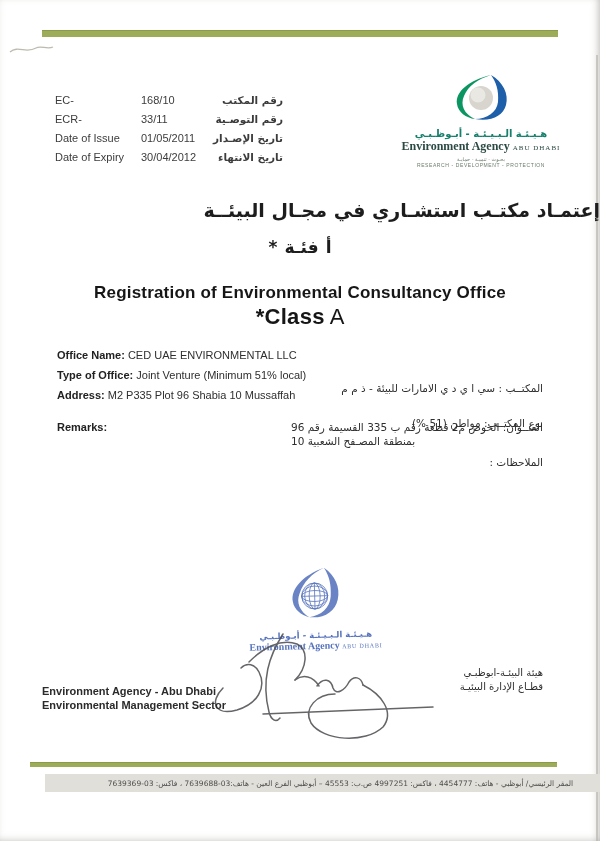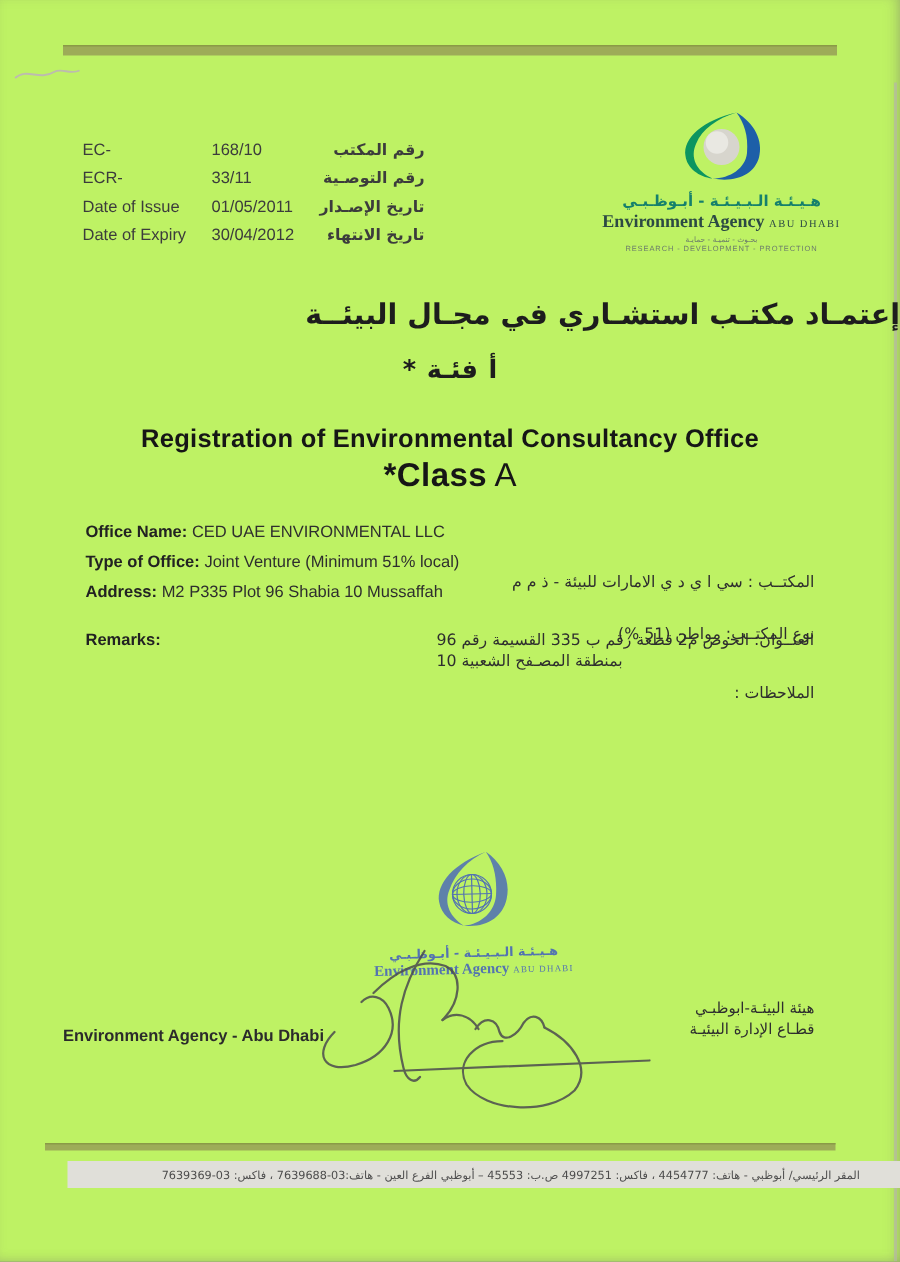--- a/index.html
+++ b/index.html
@@ -1,17 +1,17 @@
 <!DOCTYPE html>
 <html><head>
 <meta charset="utf-8">
 <style>
   html,body{margin:0;padding:0;}
   body{font-family:"Liberation Sans","DejaVu Sans",sans-serif;background:#888;}
-  .page{position:relative;width:600px;height:841px;background:#bef264;overflow:hidden;
+  .page{position:relative;width:600px;height:841px;background:#ffffff;overflow:hidden;
         box-shadow:inset -6px 0 10px -6px rgba(120,118,108,.55), inset 0 -4px 8px -4px rgba(120,118,108,.35);}
   .edge-line{position:absolute;right:2px;top:55px;bottom:0;width:2px;background:#b5b3aa;opacity:.65;}
   .bar{position:absolute;height:6px;background:#9dac58;border-top:1px solid #8a9a47;}
   .bar.top{left:42px;top:30px;width:516px;}
   .bar.bottom{left:30px;top:762px;width:527px;height:4px;}
   .ar{font-family:"DejaVu Sans",sans-serif;direction:rtl;}
 
   
   .htable{position:absolute;left:55px;top:94px;width:228px;display:grid;
           grid-template-columns:86px 68px 74px;row-gap:7px;font-size:11px;color:#3c3c3c;}
@@ -176,20 +176,21 @@
       <path d="M44,34 C58,20 76,10 92,16 C104,22 102,40 90,52"></path>
       <path d="M90,52 C98,46 108,48 114,58"></path>
       <path d="M112,58 C118,49 126,51 128,60 C131,68 140,62 144,54 C149,47 156,49 158,57"></path>
       <path d="M58,86 L 228,79"></path>
       <path d="M158,57 C176,66 190,84 178,99 C160,116 118,113 106,95 C98,80 112,66 130,66"></path>
     </g>
   </svg>
 
   <div class="so-en">
     <div>Environment Agency - Abu Dhabi</div>
+    <div>Environmental Management Sector</div>
   </div>
   <div class="so-ar ar">
     <div>هيئة البيئـة-ابوظبـي</div>
     <div>قطـاع الإدارة البيئيـة</div>
   </div>
 
   <div class="bar bottom"></div>
   <div class="fstrip">
     <div class="txt ar">المقر الرئيسي/ أبوظبي - هاتف: 4454777 ، فاكس: 4997251 ص.ب: 45553 – أبوظبي الفرع العين - هاتف:03-7639688 ، فاكس: 03-7639369</div>
   </div>

